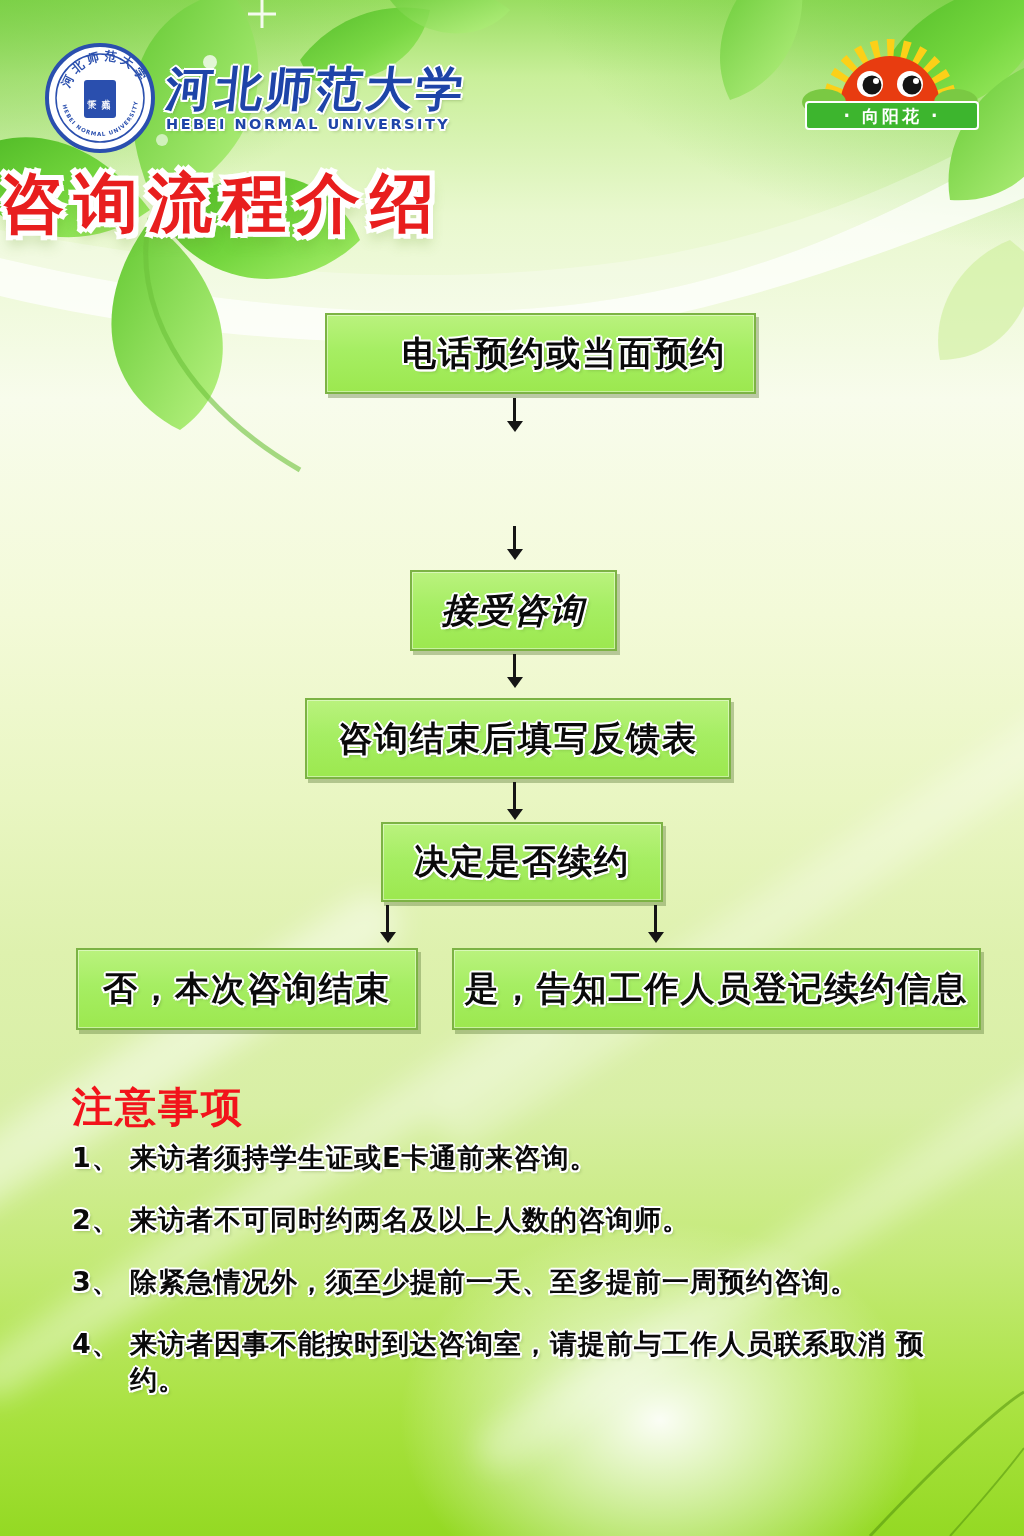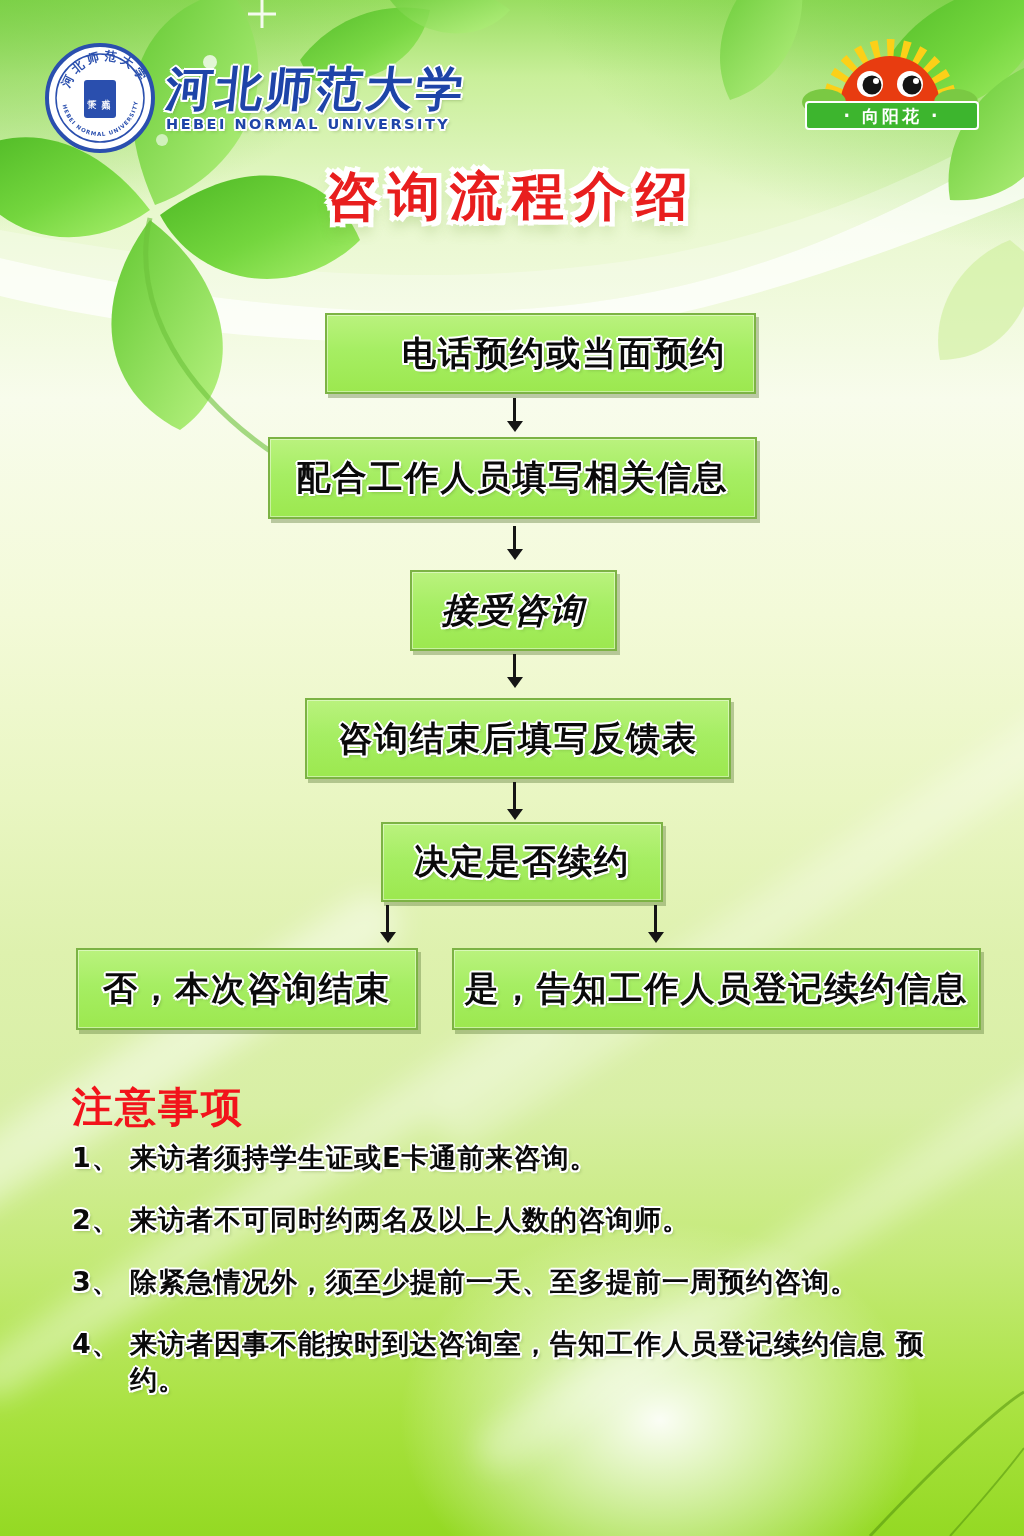--- a/index.html
+++ b/index.html
@@ -36,22 +36,22 @@
   .univ-cn{
     font-size:47px;font-weight:bold;color:#1e44a8;letter-spacing:3px;
     transform:skewX(-6deg);line-height:1;
   }
   .univ-en{
     margin-top:4px;font-size:14.5px;font-weight:bold;color:#1e44a8;letter-spacing:2.5px;
   }
   .mascot{position:absolute;left:798px;top:22px;width:190px;height:112px;}
   
   .title{
-    position:absolute;left:0;right:0;top:168px;text-align:center;
-    font-size:52px;font-weight:bold;color:#e81e1e;letter-spacing:10px;line-height:1.1;
+    position:absolute;left:0;right:0;top:168px;text-align:left;
+    font-size:64px;font-weight:bold;color:#e81e1e;letter-spacing:10px;line-height:1.1;
   }
   
   .flow-box{
     position:absolute;display:flex;align-items:center;justify-content:center;
     background:linear-gradient(180deg,#baf27e 0%,#a6ee63 45%,#9ce84f 100%);
     border:2px solid #7cb344;
     box-shadow:3px 4px 0 rgba(95,125,60,.4), inset 0 0 0 1px rgba(255,255,255,.45);
     font-size:34px;font-weight:bold;color:#0a0a0a;letter-spacing:2px;white-space:nowrap;
   }
   
@@ -179,21 +179,20 @@
     <ellipse cx="158" cy="80" rx="22" ry="13" fill="#7ac943"></ellipse>
     <rect x="8" y="80" width="172" height="27" rx="3" fill="#3db52e" stroke="#ffffff" stroke-width="2"></rect>
     <text x="94" y="100" text-anchor="middle" font-size="17" font-weight="bold" fill="#ffffff" letter-spacing="3">· 向阳花 ·</text>
   </svg>
 
   <div class="title ow-lg">咨询流程介绍</div>
 
   <div class="flow-box ow" style="left:325px;top:313px;width:380px;height:77px;padding-left:47px;">电话预约或当面预约</div>
   <div class="arrow" style="left:513px;top:398px;height:24px;"></div>
 
-  <div class="flow-box ow" style="left:268px;top:437px;width:485px;height:78px;">配合工作人员填写相关信息</div>
   <div class="arrow" style="left:513px;top:526px;height:24px;"></div>
 
   <div class="flow-box ow" style="left:410px;top:570px;width:203px;height:77px;font-style:italic;">接受咨询</div>
   <div class="arrow" style="left:513px;top:654px;height:24px;"></div>
 
   <div class="flow-box ow" style="left:305px;top:698px;width:422px;height:77px;">咨询结束后填写反馈表</div>
   <div class="arrow" style="left:513px;top:782px;height:28px;"></div>
 
   <div class="flow-box ow" style="left:381px;top:822px;width:278px;height:76px;">决定是否续约</div>
   <div class="arrow" style="left:386px;top:905px;height:28px;"></div>
@@ -211,16 +210,16 @@
   <div class="note-item ow" style="top:1202px;">
     <span class="note-num">2、</span>
     <span class="note-text">来访者不可同时约两名及以上人数的咨询师。</span>
   </div>
   <div class="note-item ow" style="top:1264px;">
     <span class="note-num">3、</span>
     <span class="note-text">除紧急情况外，须至少提前一天、至多提前一周预约咨询。</span>
   </div>
   <div class="note-item ow" style="top:1326px;">
     <span class="note-num">4、</span>
-    <span class="note-text">来访者因事不能按时到达咨询室，告知工作人员登记续约信息 预约。</span>
+    <span class="note-text">来访者因事不能按时到达咨询室，请提前与工作人员联系取消 预约。</span>
   </div>
 
 </div>
 
 </body></html>

